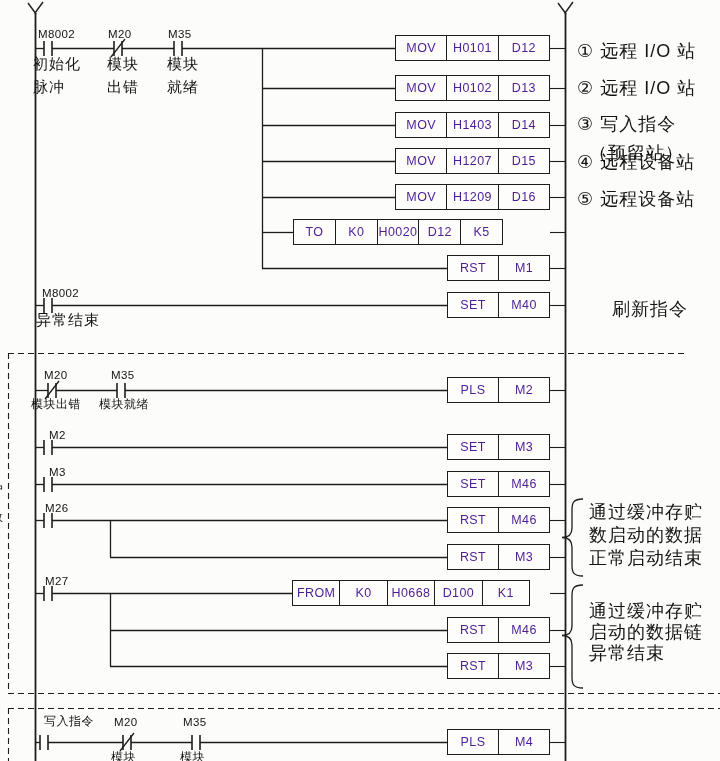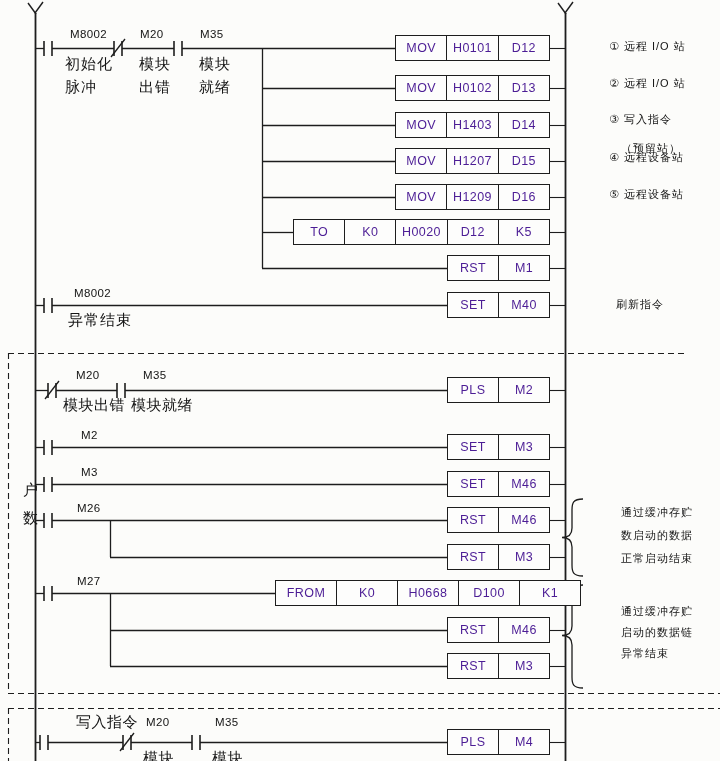--- a/index.html
+++ b/index.html
@@ -2,25 +2,25 @@
 <html><head>
 <meta charset="utf-8">
 <style>
   html,body{margin:0;padding:0;background:#e8e8e6;}
   #stage{
     position:relative;width:720px;height:761px;margin:0 auto;
     background:#fcfcfa;overflow:hidden;
     font-family:"Liberation Sans","DejaVu Sans",sans-serif;
     color:#161616;
   }
-  .abs{position:absolute;white-space:nowrap;padding-left:32px;}
+  .abs{position:absolute;white-space:nowrap;}
   .dev{font-size:11.5px;letter-spacing:.4px;color:#141414;}
   .cn{font-size:15px;color:#141414;letter-spacing:1px;}
-  .cn2{font-size:15px;color:#141414;letter-spacing:.5px;}
-  .note{font-size:11px;color:#141414;letter-spacing:1px;}
+  .cn2{font-size:12px;color:#141414;letter-spacing:.5px;}
+  .note{font-size:18px;color:#141414;letter-spacing:1px;}
   .ibox{
     position:absolute;display:flex;height:26px;box-sizing:border-box;
     border:1.5px solid #1d1d1d;background:#fdfdfc;
   }
   .ibox .cell{
     flex:1;display:flex;align-items:center;justify-content:center;
     font-size:12.5px;letter-spacing:.4px;border-left:1.4px solid #1d1d1d;
     color:#4c1d95;
   }
   .ibox .cell:first-child{border-left:none;}
@@ -215,21 +215,21 @@
   <div class="ibox" style="left:395px;top:148px;width:155px">
     <span class="cell">MOV</span>
     <span class="cell">H1207</span>
     <span class="cell">D15</span>
   </div>
   <div class="ibox" style="left:395px;top:184px;width:155px">
     <span class="cell">MOV</span>
     <span class="cell">H1209</span>
     <span class="cell">D16</span>
   </div>
-  <div class="ibox" style="left:293px;top:219px;width:257px">
+  <div class="ibox" style="left:293px;top:219px;width:210px">
     <span class="cell">TO</span>
     <span class="cell">K0</span>
     <span class="cell">H0020</span>
     <span class="cell">D12</span>
     <span class="cell">K5</span>
   </div>
   <div class="ibox" style="left:447px;top:255px;width:103px">
     <span class="cell">RST</span>
     <span class="cell">M1</span>
   </div>
@@ -250,21 +250,21 @@
     <span class="cell">M46</span>
   </div>
   <div class="ibox" style="left:447px;top:507px;width:103px">
     <span class="cell">RST</span>
     <span class="cell">M46</span>
   </div>
   <div class="ibox" style="left:447px;top:544px;width:103px">
     <span class="cell">RST</span>
     <span class="cell">M3</span>
   </div>
-  <div class="ibox" style="left:275px;top:580px;width:306px">
+  <div class="ibox" style="left:292px;top:580px;width:238px">
     <span class="cell">FROM</span>
     <span class="cell">K0</span>
     <span class="cell">H0668</span>
     <span class="cell">D100</span>
     <span class="cell">K1</span>
   </div>
   <div class="ibox" style="left:447px;top:617px;width:103px">
     <span class="cell">RST</span>
     <span class="cell">M46</span>
   </div>
@@ -305,21 +305,21 @@
   <div class="abs dev" style="left:183px;top:716px">M35</div>
   <div class="abs cn2" style="left:111px;top:749px">模块</div>
   <div class="abs cn2" style="left:180px;top:749px">模块</div>
 
   <div class="abs note" style="left:577px;top:39px">① 远程 I/O 站</div>
   <div class="abs note" style="left:577px;top:76px">② 远程 I/O 站</div>
   <div class="abs note" style="left:577px;top:112px">③ 写入指令</div>
   <div class="abs note" style="left:589px;top:141px">（预留站）</div>
   <div class="abs note" style="left:577px;top:150px">④ 远程设备站</div>
   <div class="abs note" style="left:577px;top:187px">⑤ 远程设备站</div>
-  <div class="abs note" style="left:584px;top:297px">刷新指令</div>
+  <div class="abs note" style="left:612px;top:297px">刷新指令</div>
 
   <div class="abs note braceText" style="left:589px;top:501px">
     <div>通过缓冲存贮</div>
     <div>数启动的数据</div>
     <div>正常启动结束</div>
   </div>
   <div class="abs note braceText2" style="left:589px;top:601px">
     <div>通过缓冲存贮</div>
     <div>启动的数据链</div>
     <div>异常结束</div>

